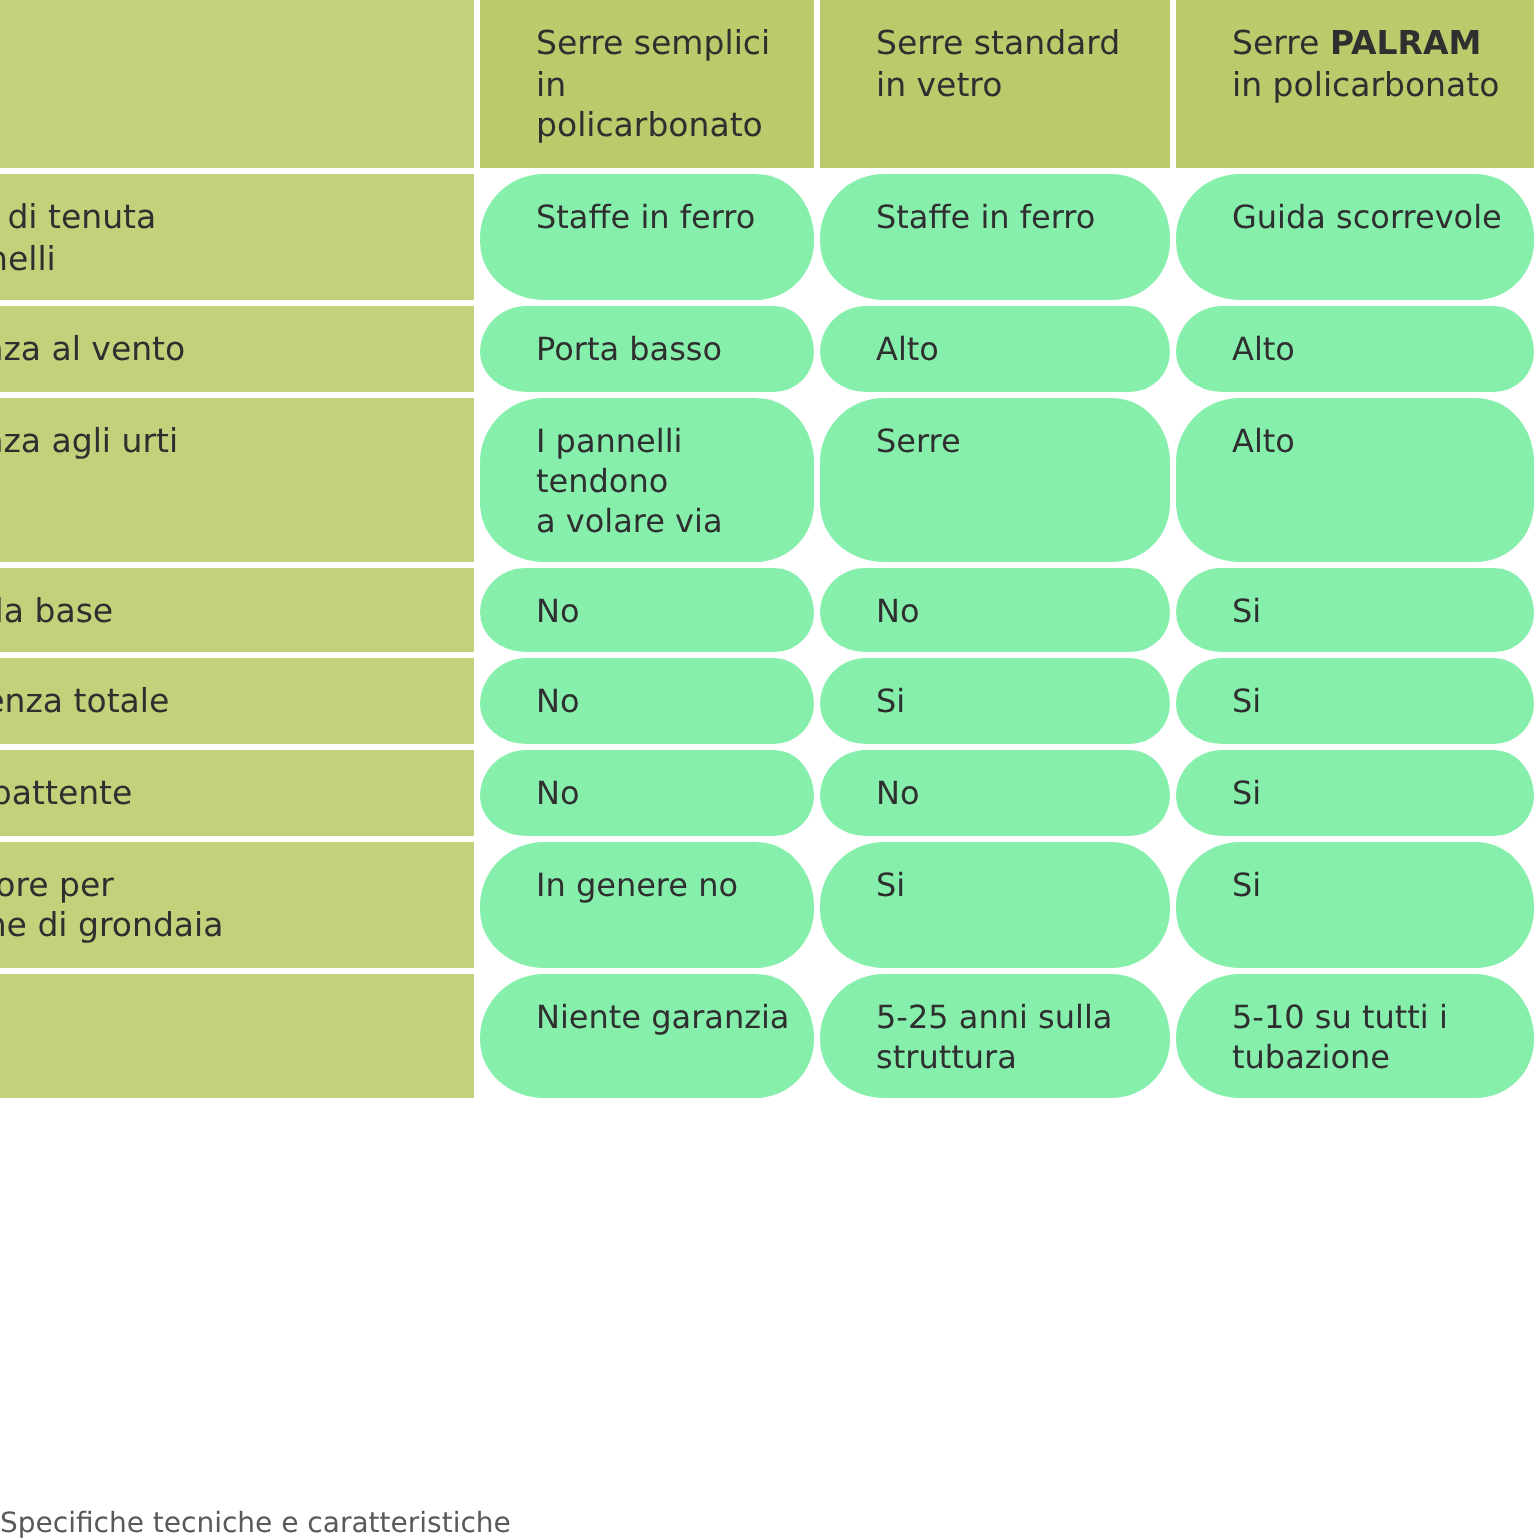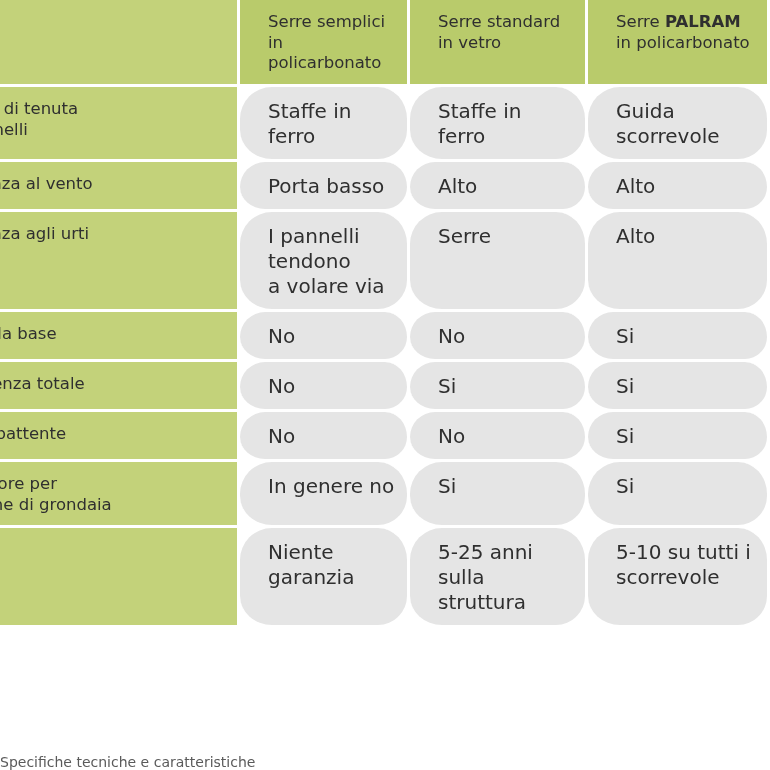--- a/index.html
+++ b/index.html
@@ -58,22 +58,22 @@
   .hdr .l2 { display: block; }
   .hdr b { font-weight: bold; }
 
   
   .rowhead {
     background: #c3d27a;
     color: #2f2f2f;
     font-size: 16.5px;
   }
   .cell {
-    background: #e5e5e5;
-    font-size: 20px;
+    background: #86efac;
+    font-size: 16px;
     border-radius: 32px;
   }
 
   .footnote {
     position: absolute;
     left: 0;
     top: 754px;
     font-size: 14px;
     color: #5a5a5a;
     white-space: nowrap;
@@ -249,21 +249,21 @@
         <td class="cell">
           <span>Niente garanzia</span>
           <span style="display:block"></span>
         </td>
         <td class="cell">
           <span>5-25 anni sulla</span>
           <span style="display:block">struttura</span>
         </td>
         <td class="cell">
           <span>5-10 su tutti i</span>
-          <span style="display:block">scorrevole</span>
+          <span style="display:block">tubazione</span>
         </td>
       </tr>
     </tbody>
   </table>
 
   <div class="footnote">Specifiche tecniche e caratteristiche</div>
 
 </div>
 
 </body></html>

